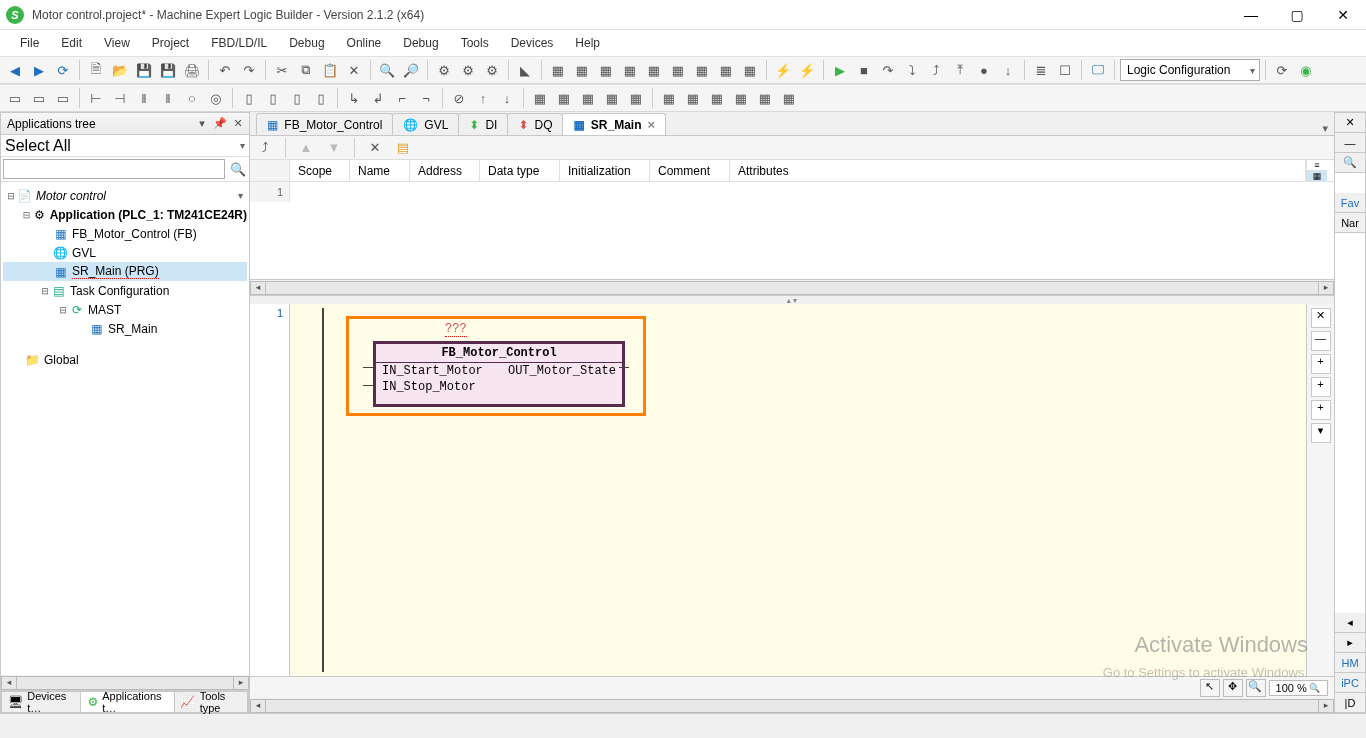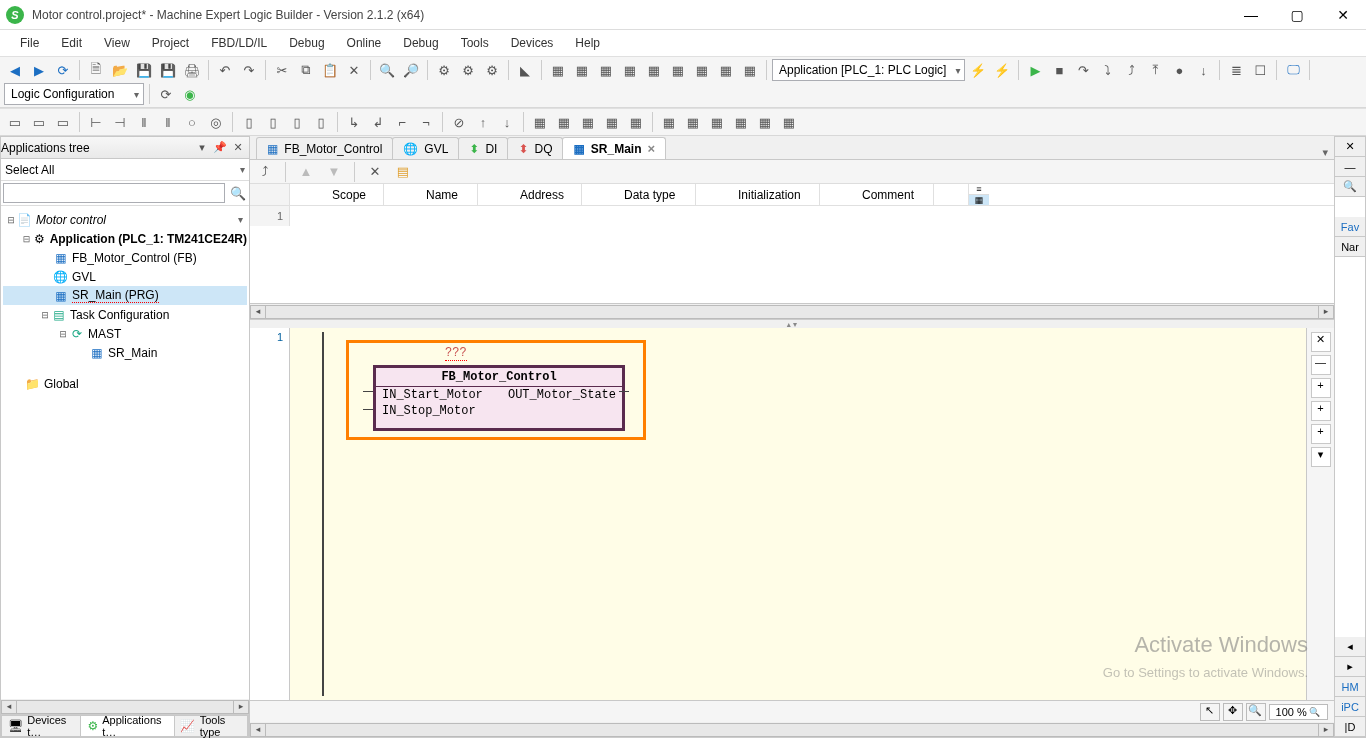--- a/index.html
+++ b/index.html
@@ -58,21 +58,21 @@
   content: '▾'; position: absolute; right: 4px; font-size: 10px; color: #666;
 }
 .mid {
   display: flex; height: 602px;
 }
 .panel {
   background: #fff; border: 1px solid #c8c8c8;
 }
 .panel-title {
   height: 22px; background: linear-gradient(#f7f7f7,#e9e9e9);
-  display: flex; align-items: center; padding-left: 0;
+  display: flex; align-items: center; padding-left: 6px;
   font-size: 12px; border-bottom: 1px solid #c8c8c8;
 }
 .panel-title .ctl {
   margin-left: auto; display: flex; gap: 4px; padding-right: 4px;
   color: #555; font-size: 11px;
 }
 .panel-title .ctl span { cursor: pointer; width: 14px; text-align: center; }
 .left-panel { width: 250px; display: flex; flex-direction: column; }
 .search-row {
   display: flex; align-items: center; border-bottom: 1px solid #ddd;
@@ -126,21 +126,21 @@
 .subbar {
   height: 24px; background: #f5f5f5; border-bottom: 1px solid #ddd;
   display: flex; align-items: center; padding-left: 4px; gap: 6px;
 }
 .subbar .centered { flex: 1; text-align: center; font-size: 12px; }
 .decl-grid {
   height: 120px; background: #fff; border-bottom: 1px solid #c8c8c8;
   display: flex; flex-direction: column;
 }
 .decl-header {
-  display: flex; height: 22px; border-bottom: 1px solid #e0e0e0; gap: 34px;
+  display: flex; height: 22px; border-bottom: 1px solid #e0e0e0;
 }
 .decl-rownum {
   width: 40px; border-right: 1px solid #e0e0e0; background: #f4f4f4;
   text-align: right; padding-right: 6px; font-size: 11px; color: #666;
   display: flex; align-items: center; justify-content: flex-end;
 }
 .decl-col {
   border-right: 1px solid #e0e0e0; padding: 3px 8px; font-size: 12px;
   display: flex; align-items: center;
 }
@@ -279,21 +279,20 @@
   <span class="tool-btn">▦</span>
   <span class="tool-btn">▦</span>
   <span class="tool-btn">▦</span>
   <span class="tool-btn">▦</span>
   <span class="tool-btn">▦</span>
   <span class="tool-btn">▦</span>
   <span class="tool-btn">▦</span>
   <span class="tool-btn">▦</span>
   <span class="tool-btn">▦</span>
   <span class="tool-sep"></span>
-  <span class="tool-combo">Application [PLC_1: PLC Logic]</span>
   <span class="tool-btn" style="color:#c49600">⚡</span>
   <span class="tool-btn" style="color:#c49600">⚡</span>
   <span class="tool-sep"></span>
   <span class="tool-btn" style="color:#3bb54a">▶</span>
   <span class="tool-btn">■</span>
   <span class="tool-btn">↷</span>
   <span class="tool-btn">⤵</span>
   <span class="tool-btn">⤴</span>
   <span class="tool-btn">⤒</span>
   <span class="tool-btn">●</span>
@@ -355,21 +354,21 @@
   <div class="left-panel panel">
     <div class="panel-title">
       <span>Applications tree</span>
       <span class="ctl">
         <span>▾</span>
         <span>📌</span>
         <span>✕</span>
       </span>
     </div>
     <div style="border-bottom:1px solid #ddd; height:22px; display:flex; align-items:center; padding:0 4px;">
-      <span style="flex:1; font-size:12px;">Select All</span>
+      <span style="flex:1; font-size:16px;">Select All</span>
       <span style="font-size:10px;color:#666">▾</span>
     </div>
     <div class="search-row">
       <input type="text" style="">
       <span class="tool-btn" style="color:#e0a030">🔍</span>
     </div>
     <div class="tree">
       <div class="tree-row" style="padding-left:2px">
         <span class="twisty">⊟</span>
           <span class="ticon">📄</span>
@@ -472,20 +471,21 @@
 
     <div class="decl-grid">
       <div class="decl-header">
         <div class="decl-rownum"></div>
         <div class="decl-col" style="width:60px">Scope</div>
         <div class="decl-col" style="width:60px">Name</div>
         <div class="decl-col" style="width:70px">Address</div>
         <div class="decl-col" style="width:80px">Data type</div>
         <div class="decl-col" style="width:90px">Initialization</div>
         <div class="decl-col" style="width:80px">Comment</div>
+        <div class="decl-col" style="flex:1">Attributes</div>
         <div style="width:28px; display:flex; flex-direction:column; border-left:1px solid #e0e0e0;">
           <span class="rr-btn" style="height:11px;font-size:9px;border:none;border-bottom:1px solid #ddd">≡</span>
           <span class="rr-btn" style="height:11px;font-size:9px;border:none;background:#cde6f7">▦</span>
         </div>
       </div>
       <div class="decl-row">
         <div class="decl-rownum">1</div>
       </div>
       <div style="flex:1;"></div>
     </div>

